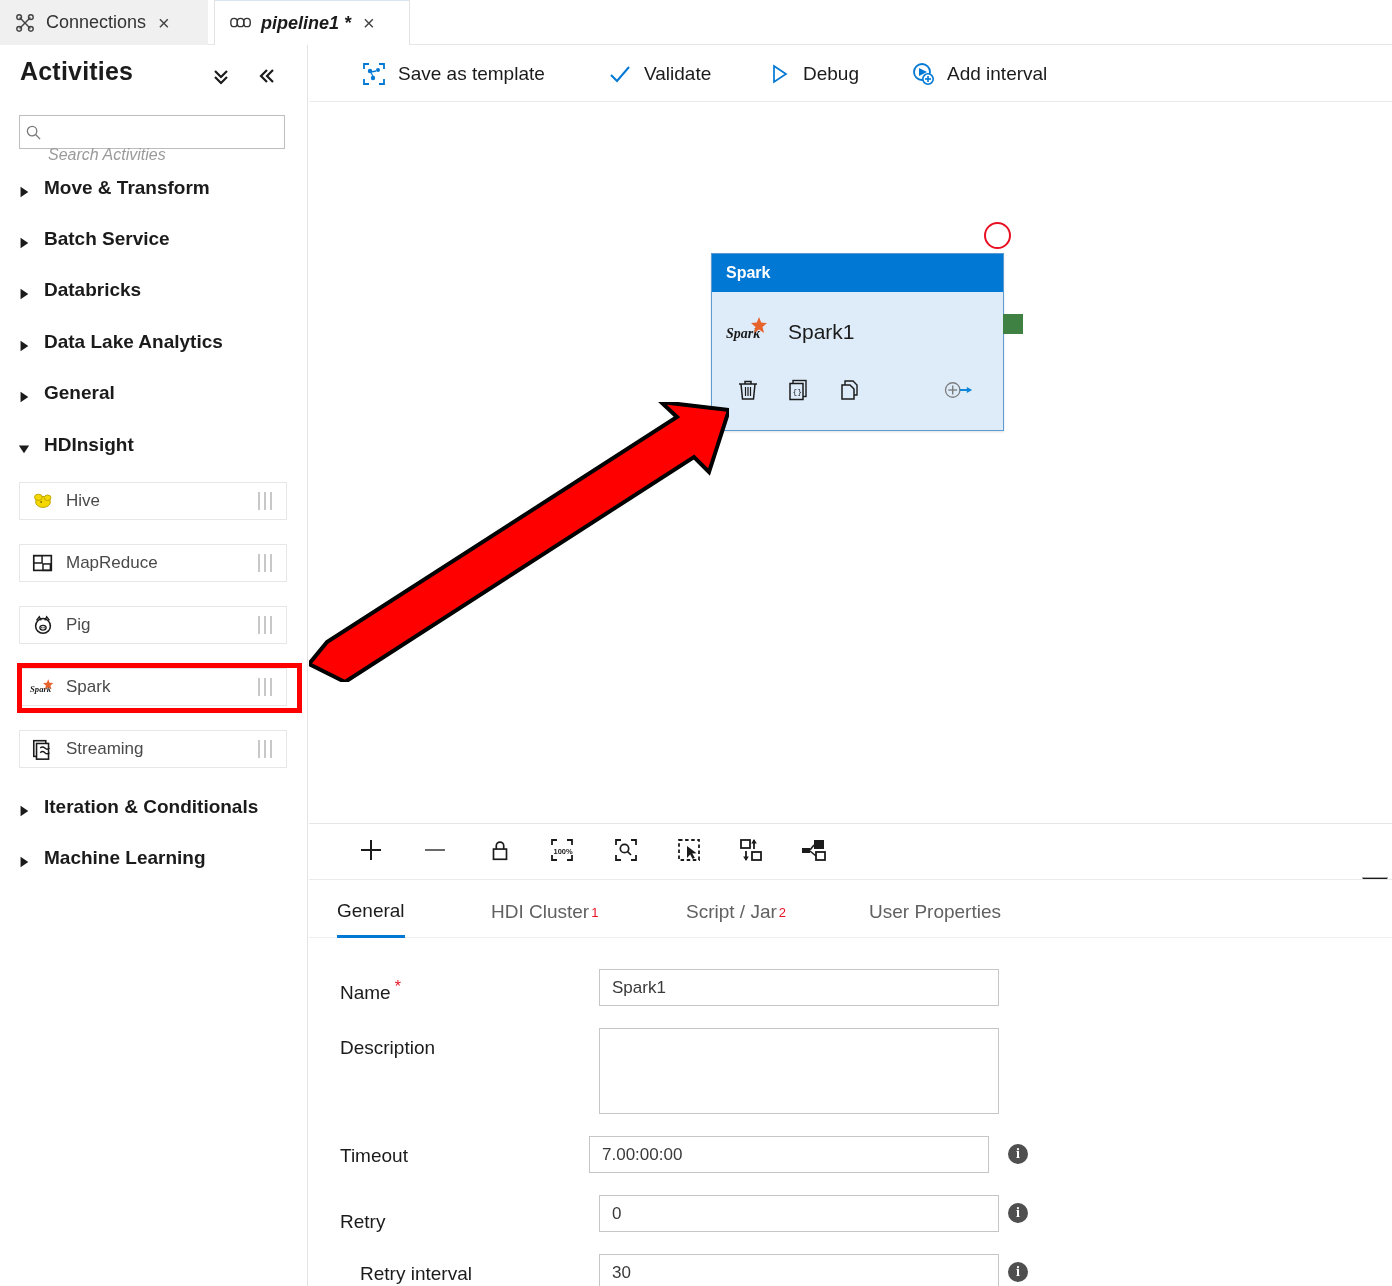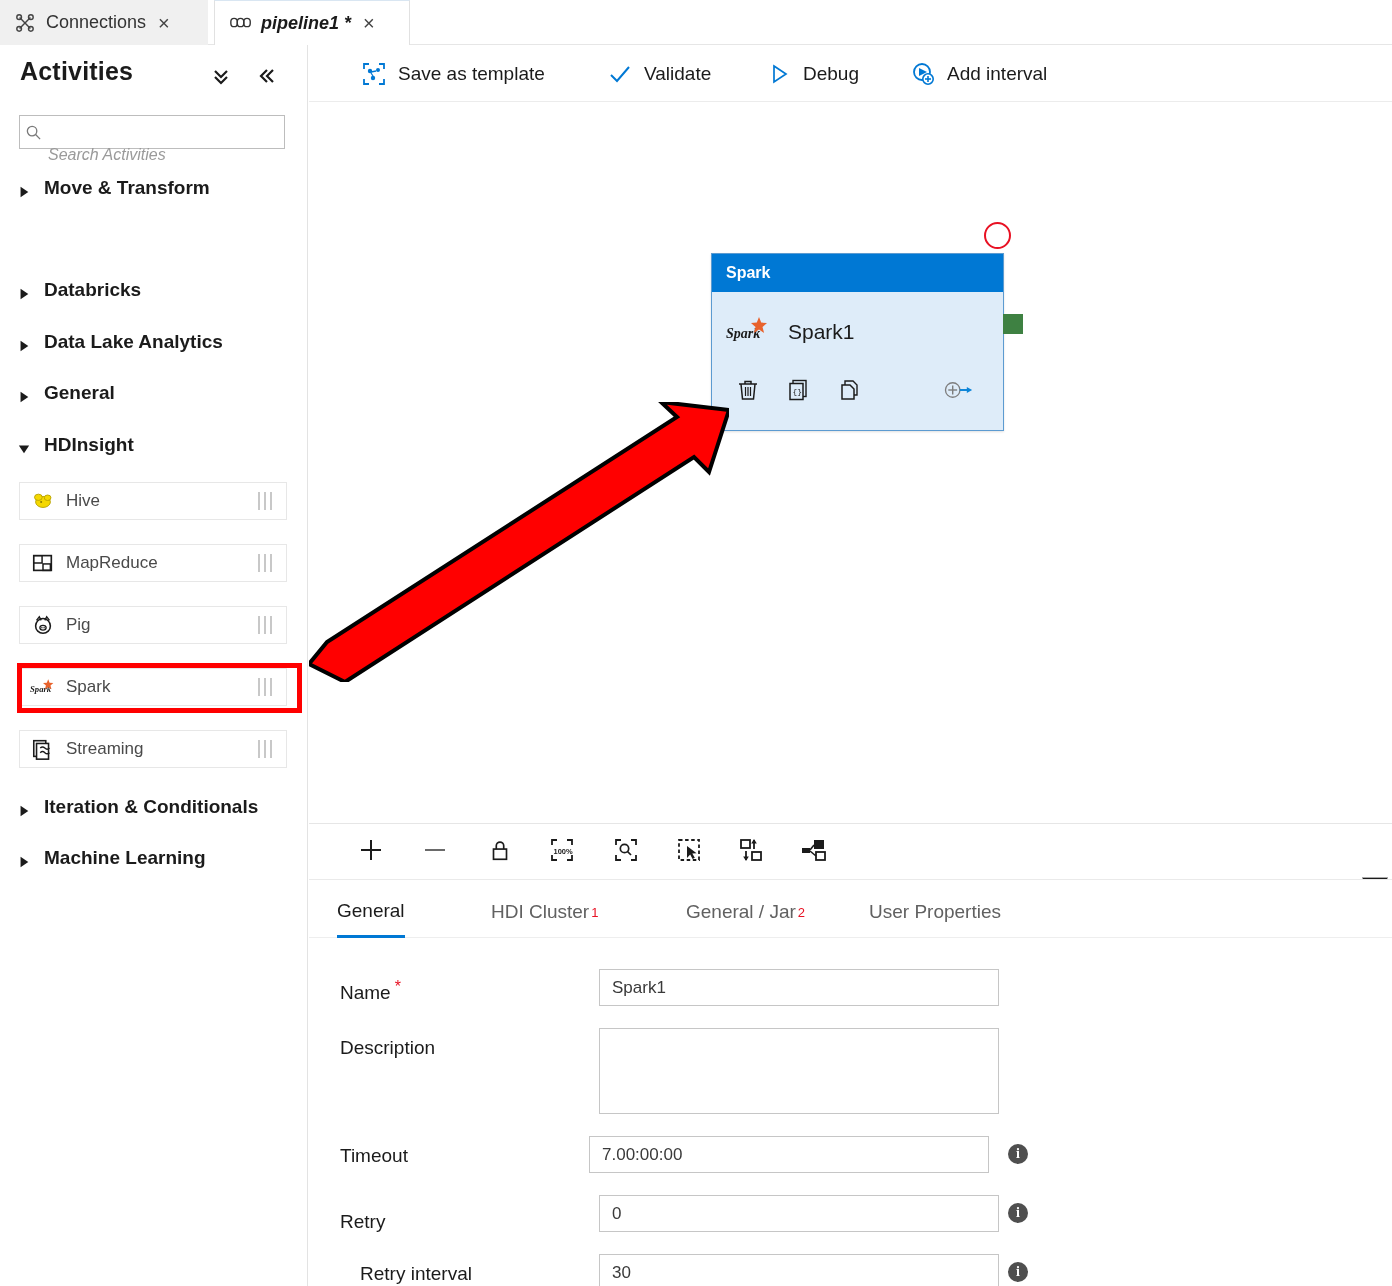--- a/index.html
+++ b/index.html
@@ -304,20 +304,28 @@
 
   <div class="group" style="top:126px">
     <span class="caret">
       <svg viewBox="0 0 14 14" width="12" height="12">
           <polygon points="3,1 12,7 3,13" fill="#1b1b1b"></polygon>
         </svg>
     </span>
     <span>Move &amp; Transform</span>
   </div>
 
+  <div class="group" style="top:177px">
+    <span class="caret">
+      <svg viewBox="0 0 14 14" width="12" height="12">
+          <polygon points="3,1 12,7 3,13" fill="#1b1b1b"></polygon>
+        </svg>
+    </span>
+    <span>Batch Service</span>
+  </div>
 
   <div class="group" style="top:228px">
     <span class="caret">
       <svg viewBox="0 0 14 14" width="12" height="12">
           <polygon points="3,1 12,7 3,13" fill="#1b1b1b"></polygon>
         </svg>
     </span>
     <span>Databricks</span>
   </div>
 
@@ -663,21 +671,21 @@
 
   <div id="prop-tabs">
     <div class="ptab active" id="ptab-general">
       <span>General</span>
     </div>
     <div class="ptab" id="ptab-hdi-cluster">
       <span>HDI Cluster</span>
       <sup>1</sup>
     </div>
     <div class="ptab" id="ptab-script-jar">
-      <span>General / Jar</span>
+      <span>Script / Jar</span>
       <sup>2</sup>
     </div>
     <div class="ptab" id="ptab-user-properties">
       <span>User Properties</span>
     </div>
   </div>
 
   <div class="field-label" id="lbl-name">
     <span>Name</span><span class="req-star">*</span>
   </div>

